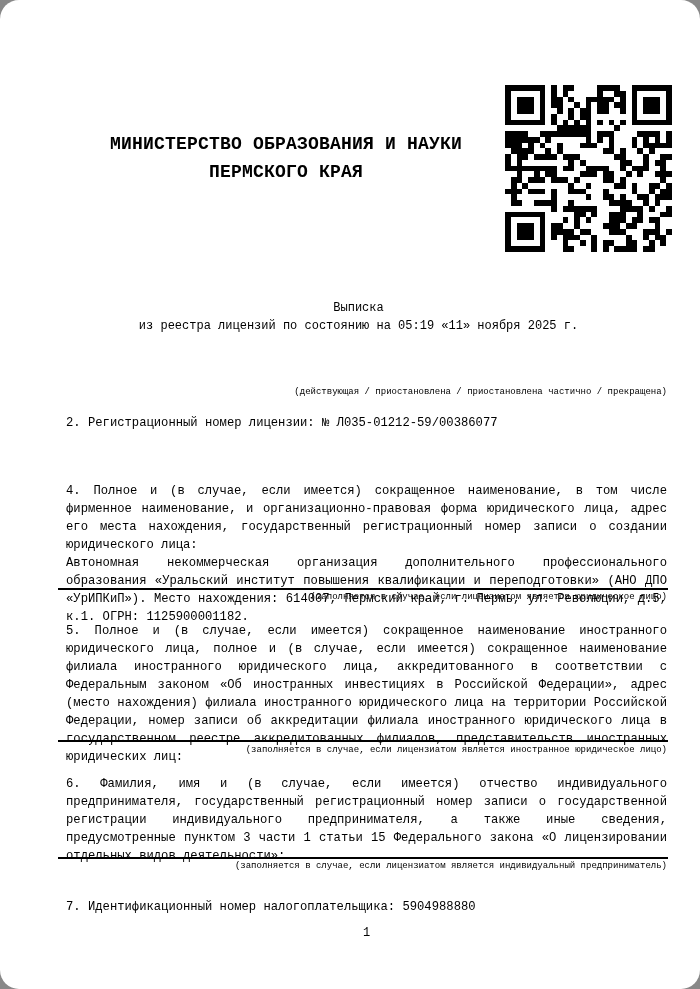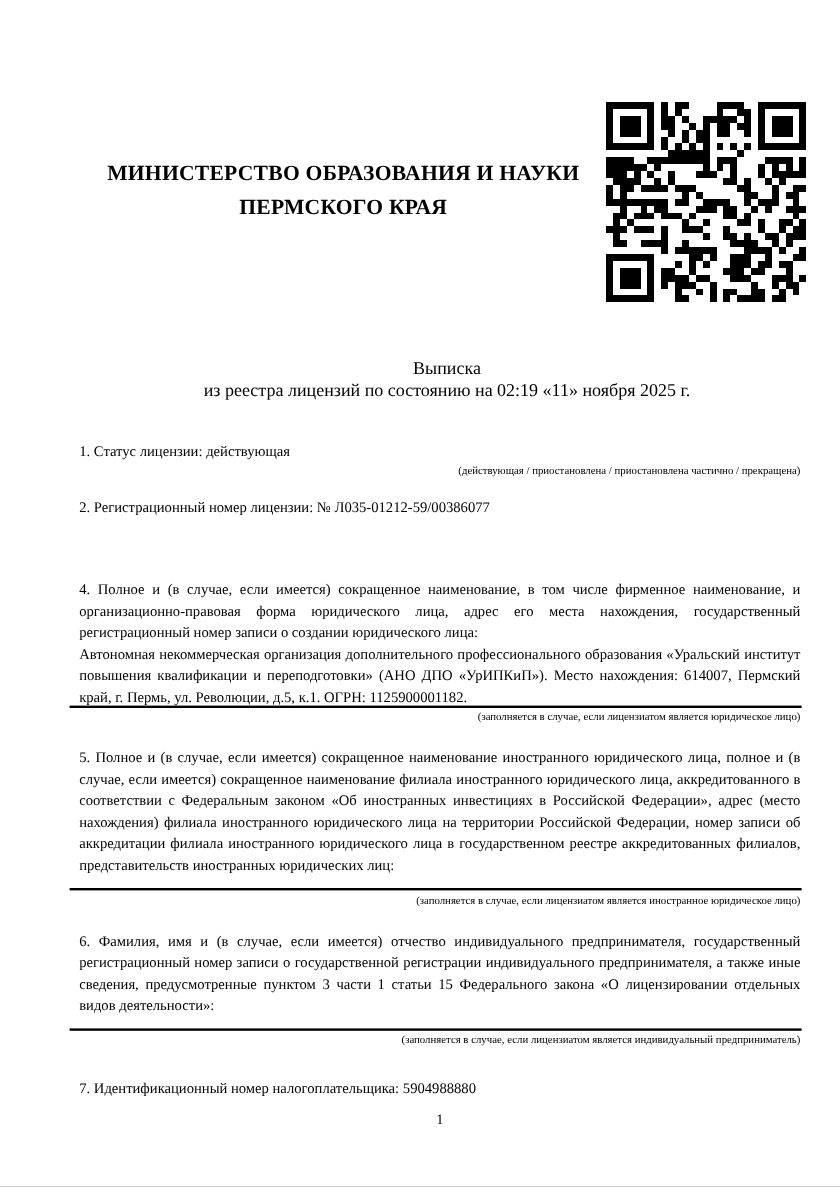--- a/index.html
+++ b/index.html
@@ -3,22 +3,23 @@
 <meta charset="utf-8">
 <style>
   html, body { margin: 0; padding: 0; background: #888; }
   .page {
     position: relative;
     width: 700px;
     height: 989px;
     margin: 0 auto;
     background: #ffffff;
     color: #000000;
-    font-family: Liberation Serif, serif;
+    font-family: Liberation Mono, monospace;
     overflow: hidden;
+    border-radius: 19px;
   }
   .abs { position: absolute; }
 
   
   .ministry {
     top: 130px; left: 66px; width: 440px;
     text-align: center;
     font-weight: bold;
     font-size: 18px;
     line-height: 28px;
@@ -30,23 +31,23 @@
     line-height: 12px;
     letter-spacing: 0;
     margin-top: 1px;
   }
 
   
   .qr-wrap { top: 85px; left: 505px; width: 167px; height: 167px; }
 
   
   .doc-title {
-    top: 299px; left: 72px; width: 601px;
+    top: 299px; left: 58px; width: 601px;
     text-align: center;
-    font-size: 15px;
+    font-size: 12px;
     line-height: 18px;
   }
 
   
   .item {
     left: 66px; width: 601px;
     font-size: 12.2px;
     line-height: 18px;
   }
   .just { text-align: justify; }
@@ -495,24 +496,23 @@
         <rect x="20" y="28" width="1" height="1" fill="#000000"></rect>
         <rect x="21" y="28" width="1" height="1" fill="#000000"></rect>
         <rect x="22" y="28" width="1" height="1" fill="#000000"></rect>
         <rect x="24" y="28" width="1" height="1" fill="#000000"></rect>
         <rect x="25" y="28" width="1" height="1" fill="#000000"></rect>
       </svg>
   </div>
 
   <div class="abs doc-title">
     <div>Выписка</div>
-    <div>из реестра лицензий по состоянию на 02:19 «11» ноября 2025 г.</div>
+    <div>из реестра лицензий по состоянию на 05:19 «11» ноября 2025 г.</div>
   </div>
 
-  <div class="abs item" style="top:367px">1. Статус лицензии: действующая</div>
   <div class="abs small-caption" style="top:387px">(действующая / приостановлена / приостановлена частично / прекращена)</div>
 
   <div class="abs item" style="top:414px">2. Регистрационный номер лицензии: № Л035-01212-59/00386077</div>
 
 
   <div class="abs item just" style="top:482px">
     <p>4. Полное и (в случае, если имеется) сокращенное наименование, в том числе фирменное наименование, и организационно-правовая форма юридического лица, адрес его места нахождения, государственный регистрационный номер записи о создании юридического лица:</p>
     <p>Автономная некоммерческая организация дополнительного профессионального образования «Уральский институт повышения квалификации и переподготовки» (АНО ДПО «УрИПКиП»). Место нахождения: 614007, Пермский край, г. Пермь, ул. Революции, д.5, к.1. ОГРН: 1125900001182.</p>
   </div>
   <div class="abs rule" style="top:588px"></div>

